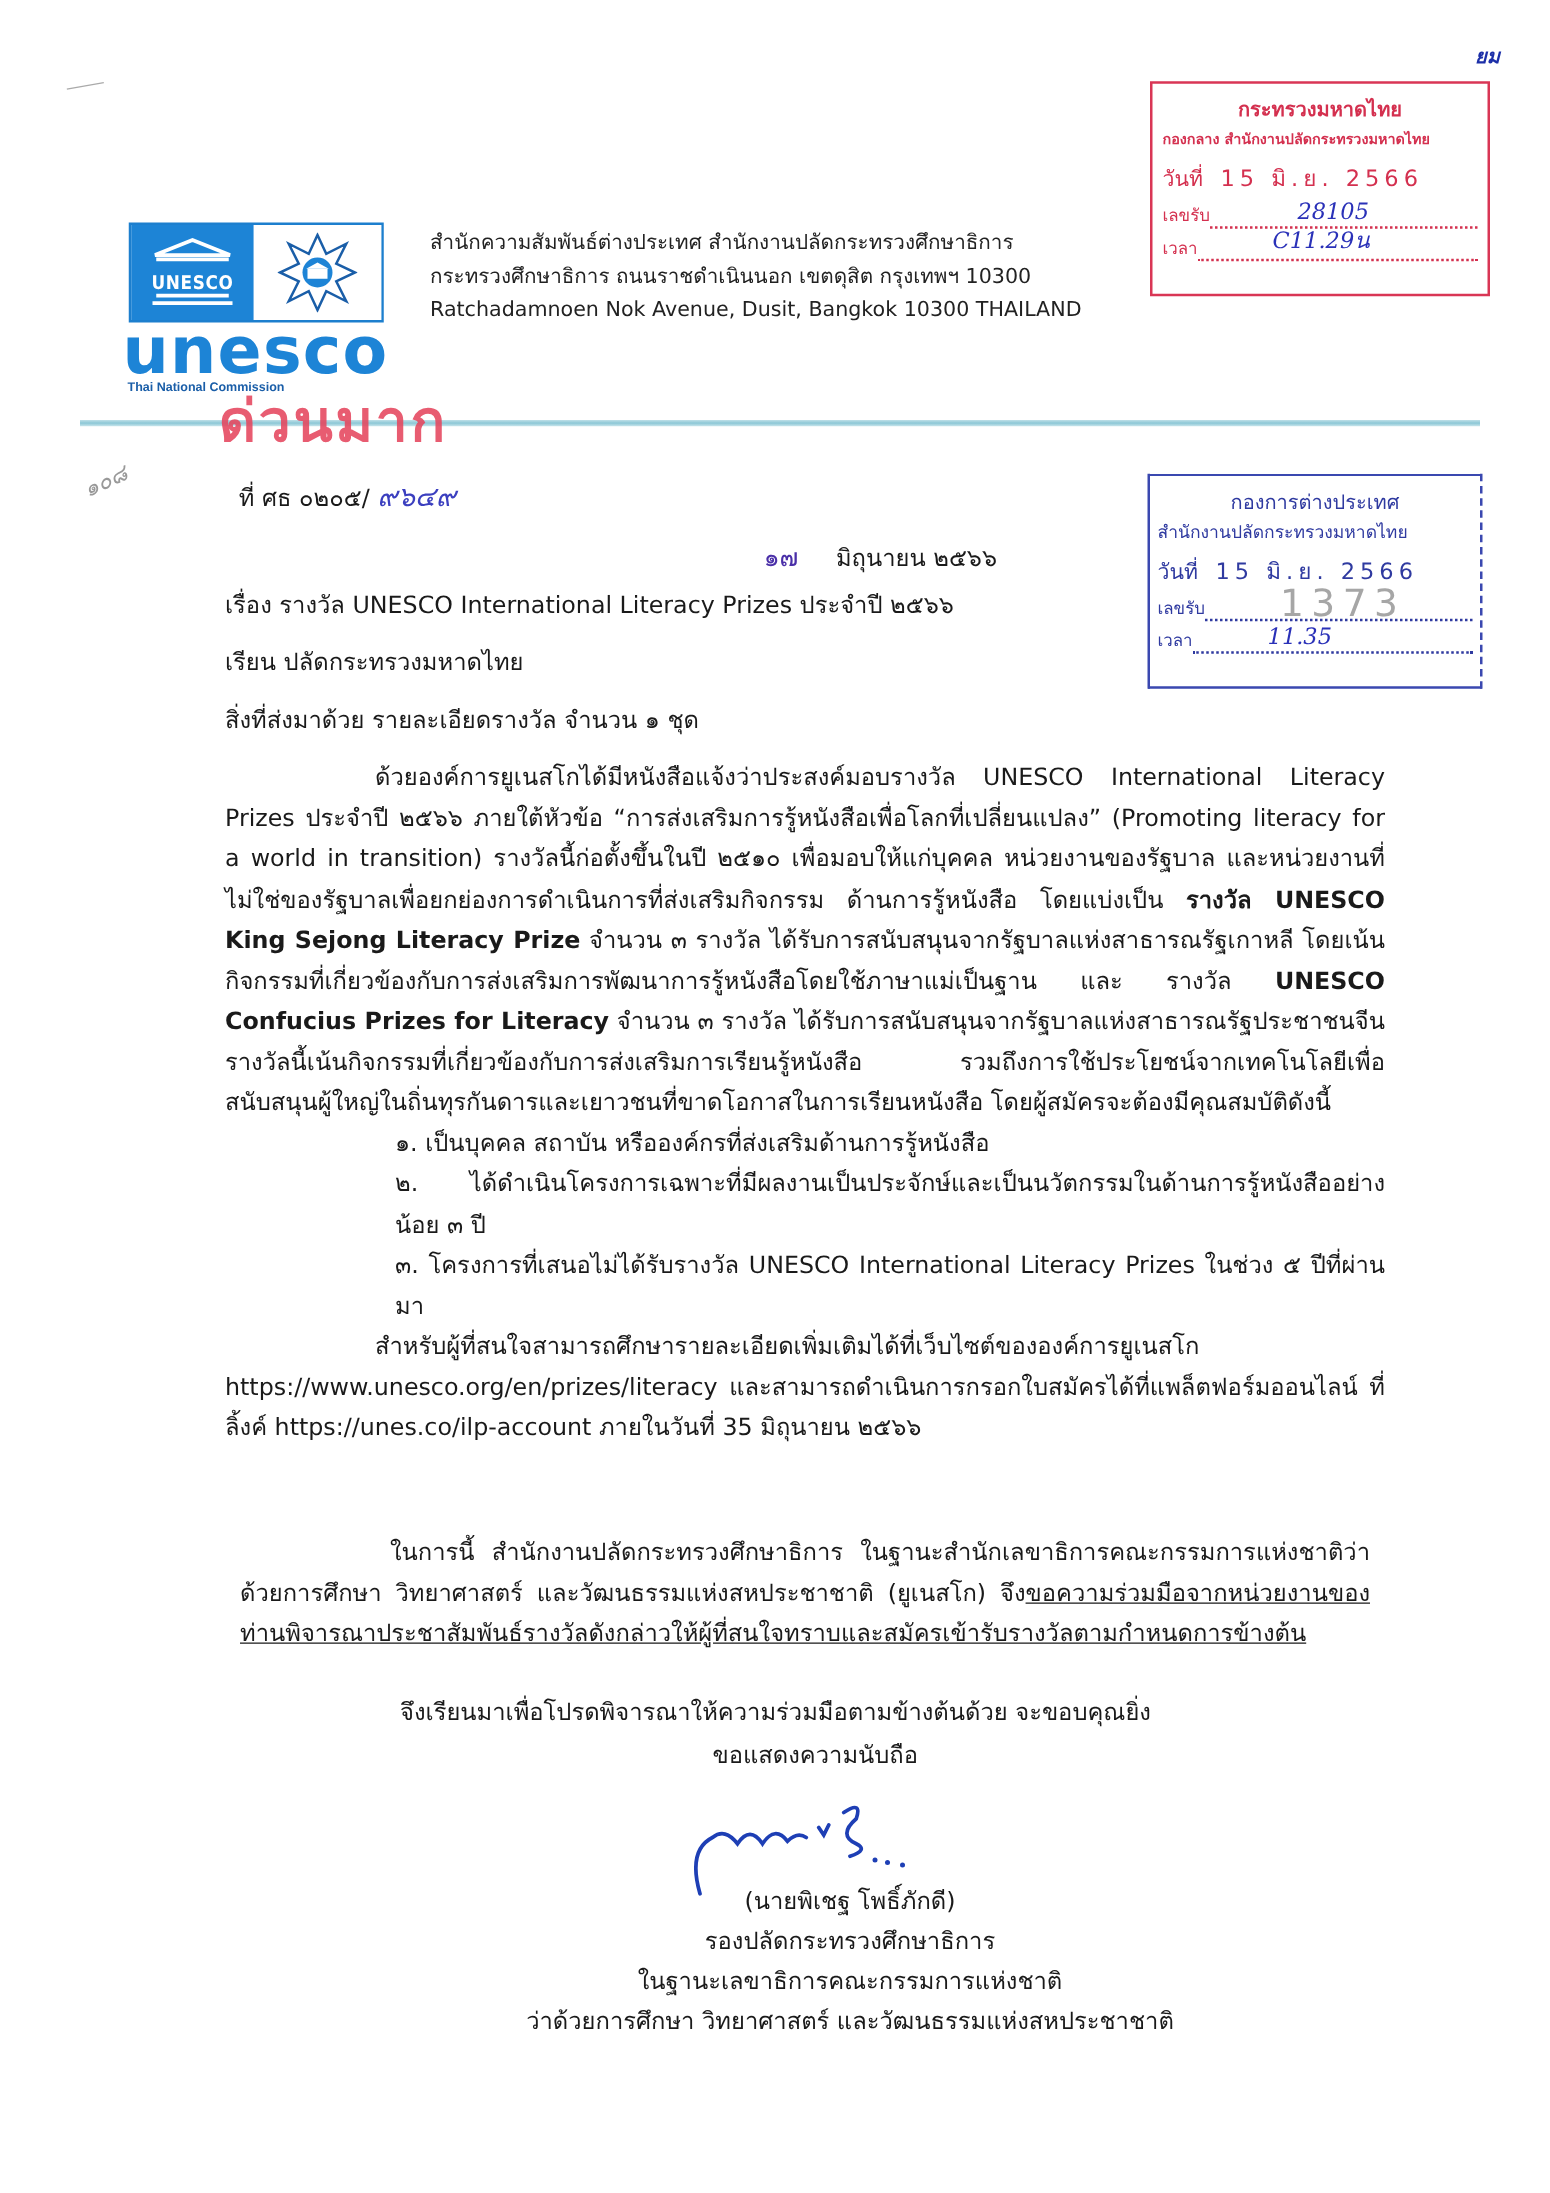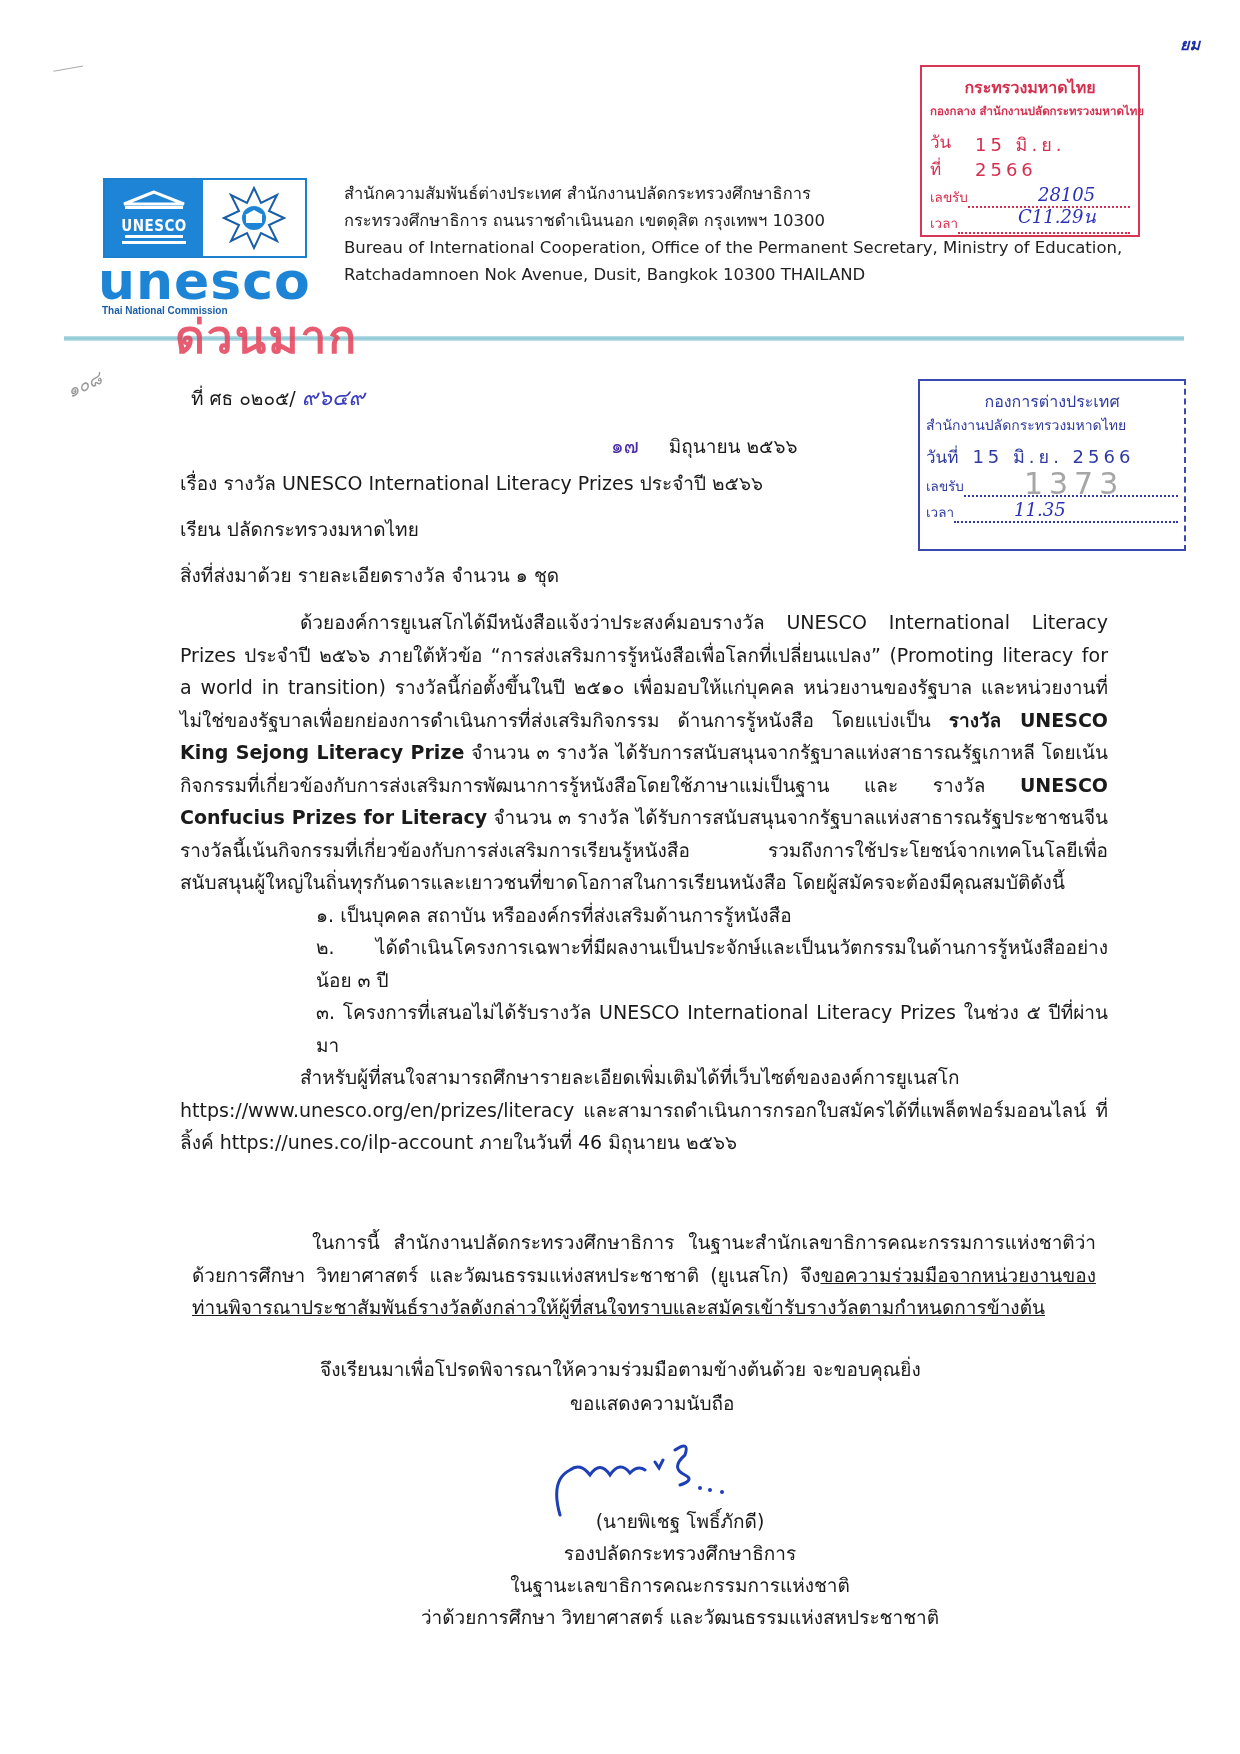--- a/index.html
+++ b/index.html
@@ -21,21 +21,21 @@
   
   .header-text { left: 344px; top: 180px; font-family: "DejaVu Sans", sans-serif; font-size: 16.5px; line-height: 27px; color: #222; white-space: nowrap; }
 
   
   .divider { left: 64px; top: 336px; width: 1120px; height: 5px; background: linear-gradient(#bfe0e8, #8cc7d6, #c9e6ec); }
 
   
   .urgent-stamp { left: 175px; top: 300px; font-size: 46px; font-weight: bold; color: #e5465e; opacity: 0.88; letter-spacing: 2px; font-family: "DejaVu Sans", sans-serif; }
 
   
-  .stamp-red { left: 920px; top: 65px; width: 220px; height: 172px; border: 2px solid #d93655; color: #d4304f; font-family: "DejaVu Sans", sans-serif; box-sizing: border-box; padding: 8px 8px; }
+  .stamp-red { left: 920px; top: 65px; width: 272px; height: 172px; border: 2px solid #d93655; color: #d4304f; font-family: "DejaVu Sans", sans-serif; box-sizing: border-box; padding: 8px 8px; }
   .stamp-red .t1 { text-align: center; font-weight: bold; font-size: 16px; }
   .stamp-red .t2 { font-size: 11.5px; font-weight: bold; white-space: nowrap; margin-top: 2px; }
   .stamp-row { display: flex; align-items: center; margin-top: 8px; font-size: 17px; }
   .stamp-row .lbl { margin-right: 14px; }
   .stamp-row .val { letter-spacing: 4px; font-size: 18px; }
   .stamp-line { display: flex; align-items: flex-end; font-size: 13.5px; margin-top: 4px; }
   .stamp-line .dots { flex: 1; border-bottom: 2px dotted currentColor; height: 16px; position: relative; }
   .hand { font-family: "DejaVu Serif", serif; font-style: italic; color: #2a31b8; position: absolute; bottom: 1px; }
 
   
@@ -93,21 +93,20 @@
       <polygon points="32,24 23,29 41,29" fill="#fff"></polygon>
     </svg>
   </div>
 </div>
 <div class="abs unesco-word">unesco</div>
 <div class="abs commission">Thai National Commission</div>
 
 <div class="abs header-text">
   <div>สำนักความสัมพันธ์ต่างประเทศ สำนักงานปลัดกระทรวงศึกษาธิการ</div>
   <div>กระทรวงศึกษาธิการ ถนนราชดำเนินนอก เขตดุสิต กรุงเทพฯ 10300</div>
-  <div>Bureau of International Cooperation, Office of the Permanent Secretary, Ministry of Education,</div>
   <div>Ratchadamnoen Nok Avenue, Dusit, Bangkok 10300 THAILAND</div>
 </div>
 
 <div class="abs divider"></div>
 
 <div class="abs urgent-stamp">ด่วนมาก</div>
 
 <div class="abs stamp-red">
   <div class="t1">กระทรวงมหาดไทย</div>
   <div class="t2">กองกลาง สำนักงานปลัดกระทรวงมหาดไทย</div>
@@ -164,21 +163,21 @@
 <div class="abs meta-line" style="top:514px;">เรียน  ปลัดกระทรวงมหาดไทย</div>
 <div class="abs meta-line" style="top:560px;">สิ่งที่ส่งมาด้วย รายละเอียดรางวัล จำนวน ๑ ชุด</div>
 
 <div class="abs body">
   <p class="indent"><span>ด้วยองค์การยูเนสโกได้มีหนังสือแจ้งว่าประสงค์มอบรางวัล UNESCO International Literacy Prizes ประจำปี ๒๕๖๖ ภายใต้หัวข้อ “การส่งเสริมการรู้หนังสือเพื่อโลกที่เปลี่ยนแปลง” (Promoting literacy for a world in transition) รางวัลนี้ก่อตั้งขึ้นในปี ๒๕๑๐ เพื่อมอบให้แก่บุคคล หน่วยงานของรัฐบาล และหน่วยงานที่ไม่ใช่ของรัฐบาลเพื่อยกย่องการดำเนินการที่ส่งเสริมกิจกรรม ด้านการรู้หนังสือ โดยแบ่งเป็น </span><span class="b">รางวัล UNESCO King Sejong Literacy Prize</span><span> จำนวน ๓ รางวัล ได้รับการสนับสนุนจากรัฐบาลแห่งสาธารณรัฐเกาหลี โดยเน้นกิจกรรมที่เกี่ยวข้องกับการส่งเสริมการพัฒนาการรู้หนังสือโดยใช้ภาษาแม่เป็นฐาน และ รางวัล </span><span class="b">UNESCO Confucius Prizes for Literacy</span><span> จำนวน ๓ รางวัล ได้รับการสนับสนุนจากรัฐบาลแห่งสาธารณรัฐประชาชนจีน รางวัลนี้เน้นกิจกรรมที่เกี่ยวข้องกับการส่งเสริมการเรียนรู้หนังสือ รวมถึงการใช้ประโยชน์จากเทคโนโลยีเพื่อสนับสนุนผู้ใหญ่ในถิ่นทุรกันดารและเยาวชนที่ขาดโอกาสในการเรียนหนังสือ โดยผู้สมัครจะต้องมีคุณสมบัติดังนี้</span></p>
   <div class="criteria">
     <div>๑. เป็นบุคคล สถาบัน หรือองค์กรที่ส่งเสริมด้านการรู้หนังสือ</div>
     <div>๒. ได้ดำเนินโครงการเฉพาะที่มีผลงานเป็นประจักษ์และเป็นนวัตกรรมในด้านการรู้หนังสืออย่างน้อย ๓ ปี</div>
     <div>๓. โครงการที่เสนอไม่ได้รับรางวัล UNESCO International Literacy Prizes ในช่วง ๕ ปีที่ผ่านมา</div>
   </div>
-  <p class="indent">สำหรับผู้ที่สนใจสามารถศึกษารายละเอียดเพิ่มเติมได้ที่เว็บไซต์ขององค์การยูเนสโก https://www.unesco.org/en/prizes/literacy และสามารถดำเนินการกรอกใบสมัครได้ที่แพล็ตฟอร์มออนไลน์ ที่ลิ้งค์ https://unes.co/ilp-account ภายในวันที่ 46 มิถุนายน ๒๕๖๖</p>
+  <p class="indent">สำหรับผู้ที่สนใจสามารถศึกษารายละเอียดเพิ่มเติมได้ที่เว็บไซต์ขององค์การยูเนสโก https://www.unesco.org/en/prizes/literacy และสามารถดำเนินการกรอกใบสมัครได้ที่แพล็ตฟอร์มออนไลน์ ที่ลิ้งค์ https://unes.co/ilp-account ภายในวันที่ 35 มิถุนายน ๒๕๖๖</p>
 </div>
 
 <div class="abs closing">
   <p class="indent" style="margin:12px;"><span>ในการนี้ สำนักงานปลัดกระทรวงศึกษาธิการ ในฐานะสำนักเลขาธิการคณะกรรมการแห่งชาติว่าด้วยการศึกษา วิทยาศาสตร์ และวัฒนธรรมแห่งสหประชาชาติ (ยูเนสโก) จึง</span><span class="u">ขอความร่วมมือจากหน่วยงานของท่านพิจารณาประชาสัมพันธ์รางวัลดังกล่าวให้ผู้ที่สนใจทราบและสมัครเข้ารับรางวัลตามกำหนดการข้างต้น</span></p>
 </div>
 
 <div class="abs sign-intro">จึงเรียนมาเพื่อโปรดพิจารณาให้ความร่วมมือตามข้างต้นด้วย จะขอบคุณยิ่ง</div>
 <div class="abs regards">ขอแสดงความนับถือ</div>
 
 <div class="abs signature">

